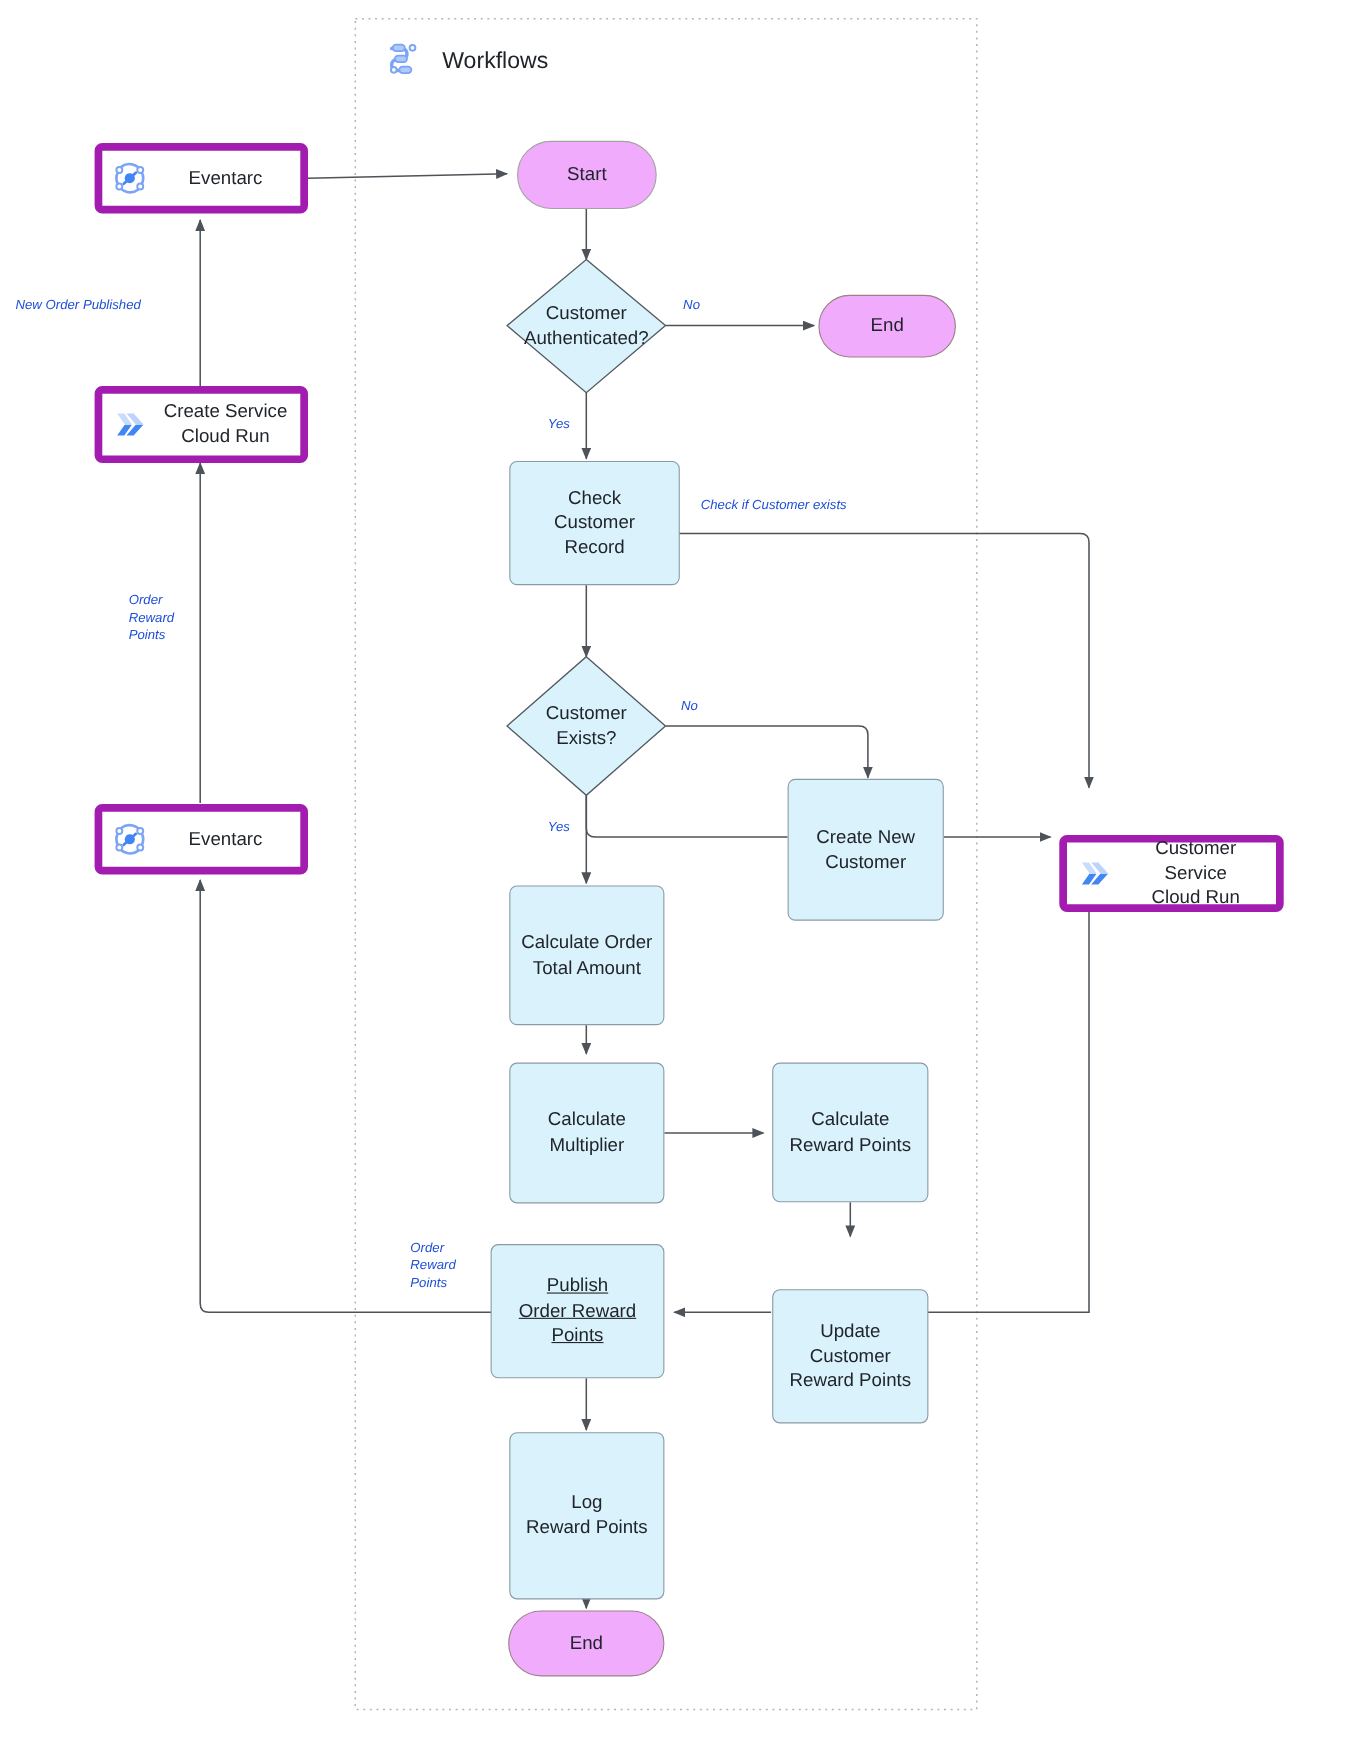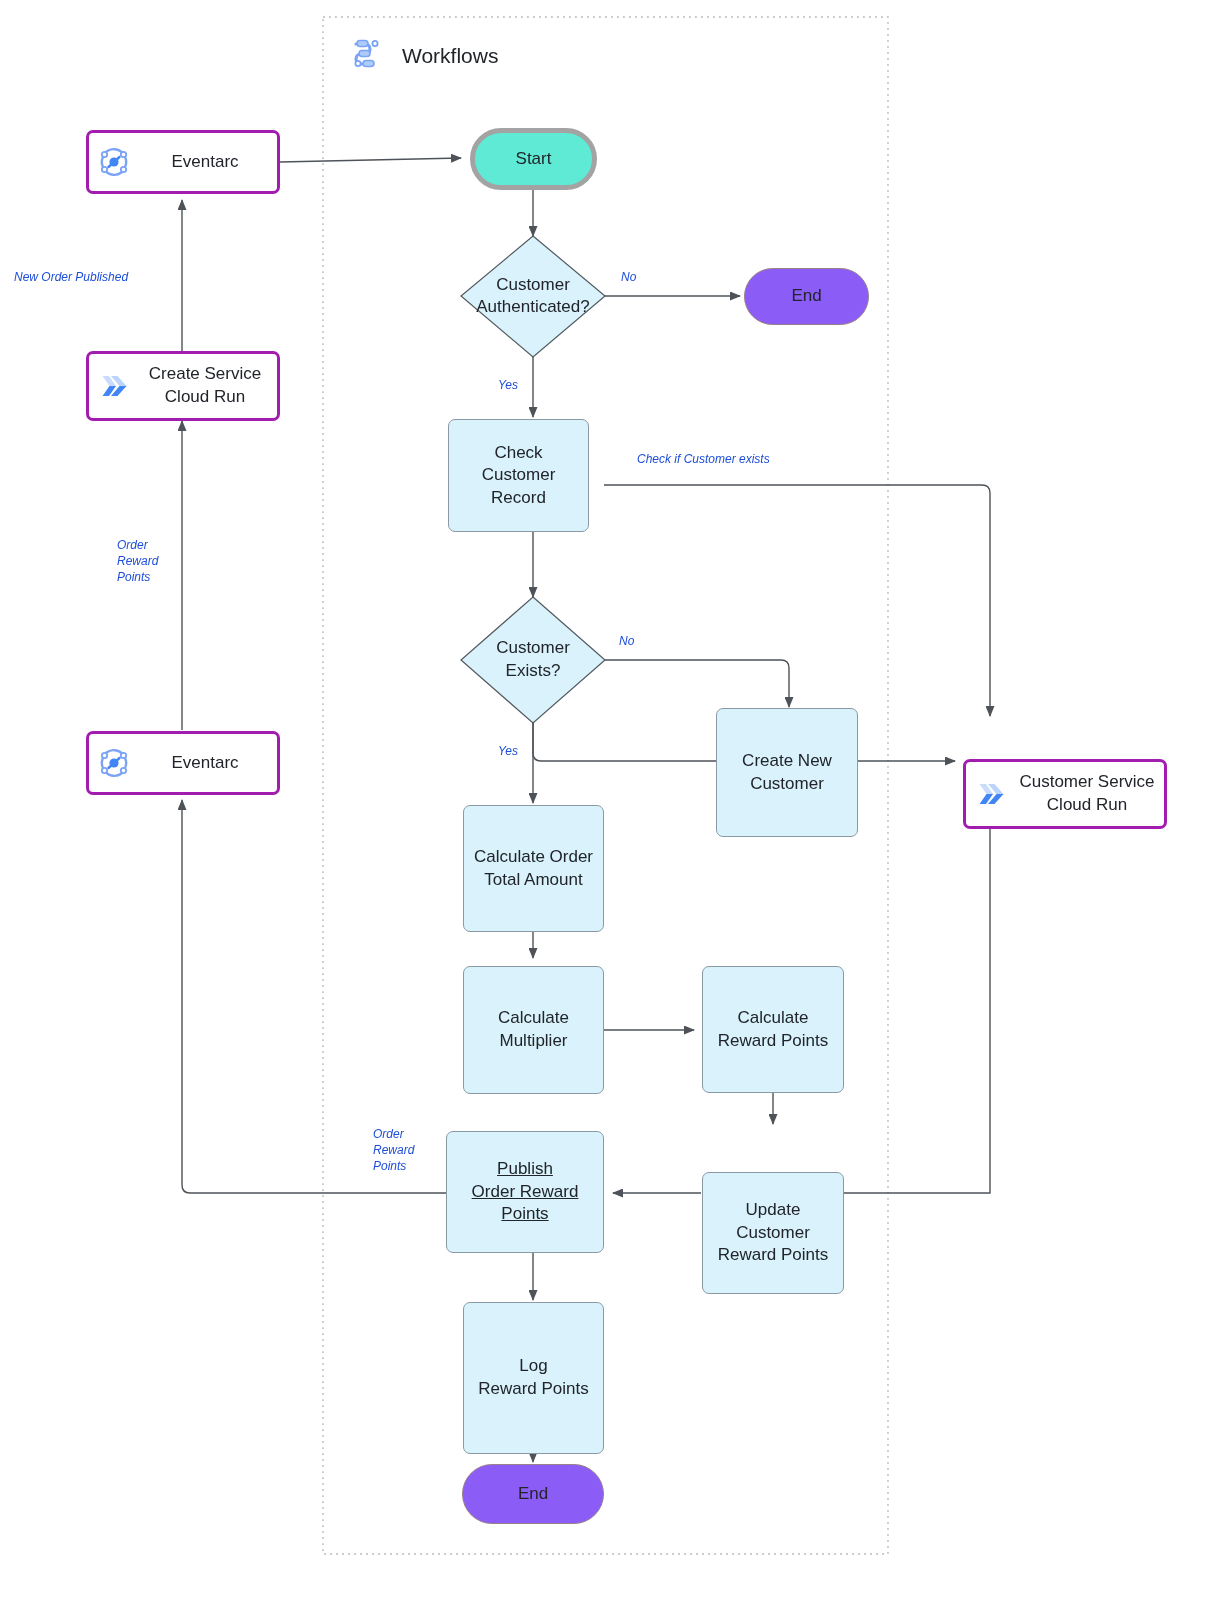--- a/index.html
+++ b/index.html
@@ -35,32 +35,32 @@
     font-size: 17px;
     line-height: 1.33;
     z-index: 5;
   }
   .node-process {
     background: #d9f2fb;
     border: 1px solid #8a9aa5;
     border-radius: 7px;
   }
   .node-terminator-start {
-    background: #5eead4;
-    border: 5px solid #a3a3a3;
+    background: #f0abfc;
+    border: 1px solid #a3a3a3;
     border-radius: 999px;
   }
   .node-terminator-end {
-    background: #8b5cf6;
+    background: #f0abfc;
     border: 1px solid #9a8188;
     border-radius: 999px;
   }
   .node-service {
     background: #ffffff;
-    border: 3px solid #a21caf;
+    border: 7px solid #a21caf;
     border-radius: 7px;
     justify-content: flex-end;
     padding-left: 8px;
     gap: 8px;
   }
   .node-service .svc-label {
     flex: 1;
     text-align: center;
     padding-right: 6px;
   }
@@ -261,21 +261,21 @@
 
   <div class="node node-terminator-start" style="left:470px; top:128px; width:127px; height:62px;">Start</div>
 
   <div class="node-decision" style="left:461px; top:236px; width:144px; height:121px;">
     <div class="dec-text" style="white-space:pre-line;">Customer
 Authenticated?</div>
   </div>
 
   <div class="node node-terminator-end" style="left:744px; top:268px; width:125px; height:57px;">End</div>
 
-  <div class="node node-process" style="left:448px; top:419px; width:141px; height:113px; white-space:pre-line;">Check
+  <div class="node node-process" style="left:463px; top:419px; width:155px; height:113px; white-space:pre-line;">Check
 Customer
 Record</div>
 
   <div class="node-decision" style="left:461px; top:597px; width:144px; height:126px;">
     <div class="dec-text" style="white-space:pre-line;">Customer
 Exists?</div>
   </div>
 
   <div class="node node-process" style="left:716px; top:708px; width:142px; height:129px; white-space:pre-line;">Create New
 Customer</div>

